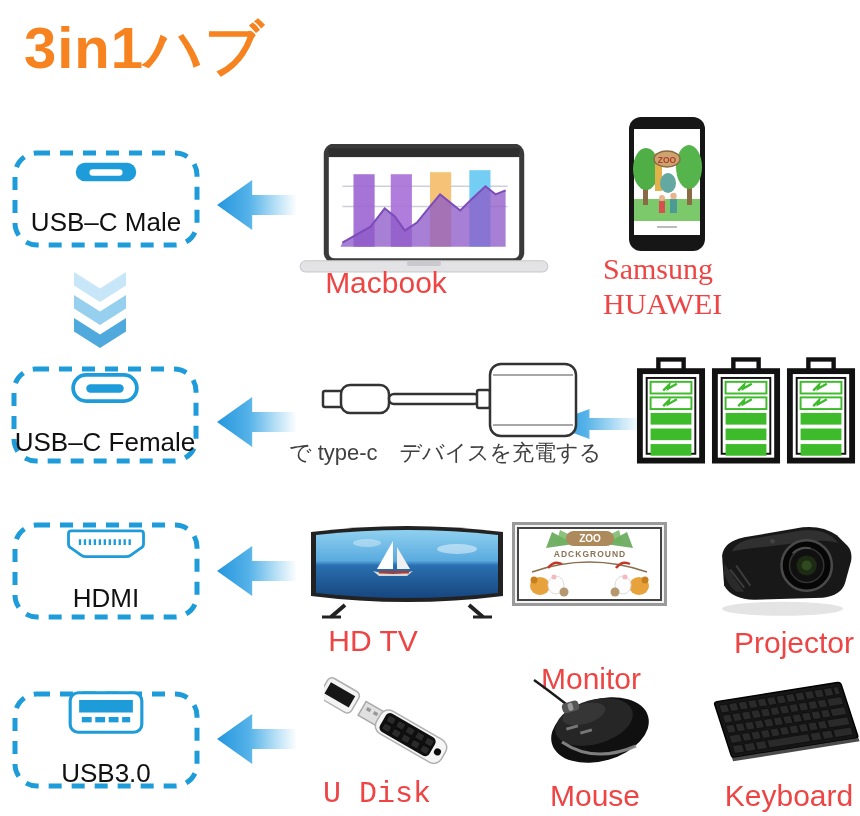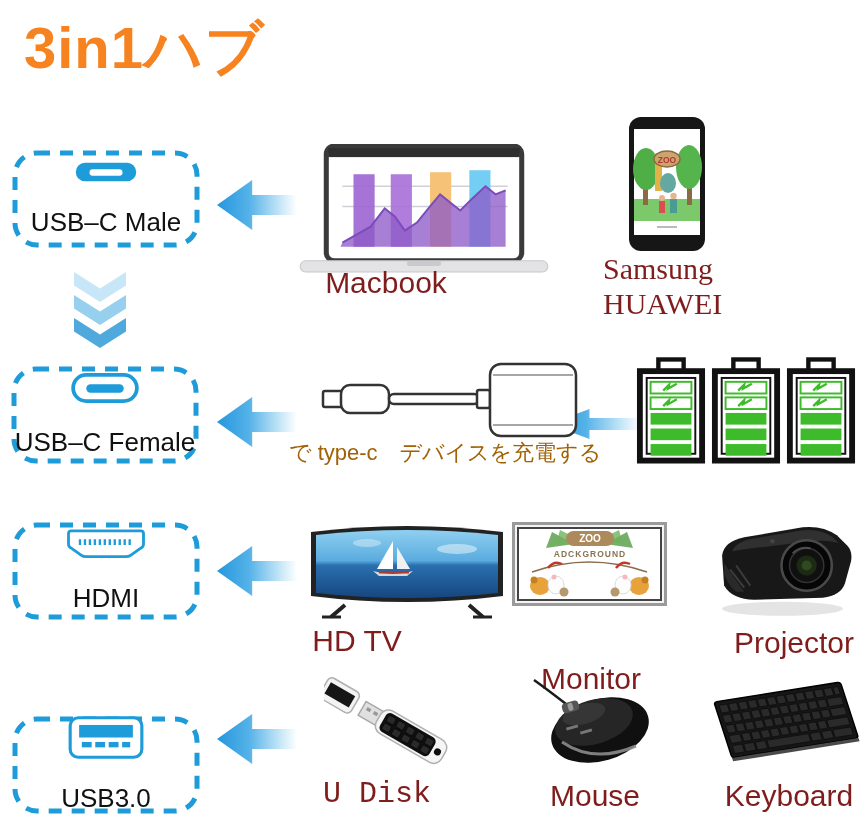--- a/index.html
+++ b/index.html
@@ -24,23 +24,23 @@
     clip-path:polygon(0% 50%,44% 0%,44% 30%,100% 30%,100% 70%,44% 70%,44% 100%);
   }
   .arrow.small { width:92px; height:30px; }
 
   .chev { position:absolute; width:52px; height:30px;
     clip-path:polygon(0% 0%,50% 55%,100% 0%,100% 45%,50% 100%,0% 45%); }
   .chev1 { background:#C7E7F8; }
   .chev2 { background:#97D0EF; }
   .chev3 { background:#4FA9DC; }
 
-  .dev-label { position:absolute; width:170px; font-size:30px; color:#7f1d1d; text-align:center; }
+  .dev-label { position:absolute; width:170px; font-size:30px; color:#ef4444; text-align:center; }
   .dev-label.left { text-align:left; white-space:pre-line; line-height:1.15; }
-  .caption { position:absolute; font-size:22px; color:#a16207; }
+  .caption { position:absolute; font-size:22px; color:#404040; }
 
   svg { position:absolute; display:block; }
 </style>
 </head>
 <body>
 
 <div class="stage">
 
   <div class="page-title">3in1ハブ</div>
 
@@ -70,21 +70,21 @@
     <svg class="border-svg" width="188" height="98" viewBox="0 0 188 98">
       <rect x="3" y="3" width="182" height="92" rx="22" fill="none" stroke="#1E9CD9" stroke-width="5" stroke-dasharray="13 10"></rect>
     </svg>
     <svg width="70" height="30" viewBox="0 0 72 32" style="position:relative;">
       <rect x="2" y="2" width="68" height="28" rx="14" fill="#fff" stroke="#1E9CD9" stroke-width="4"></rect>
       <rect x="16" y="12" width="40" height="9" rx="4.5" fill="#1E9CD9"></rect>
     </svg>
     <div class="port-label">USB–C Female</div>
   </div>
 
-  <div class="port-box" style="left:12px; top:716px;text-align:center;">
+  <div class="port-box" style="left:12px; top:691px;text-align:center;">
     <svg class="border-svg" width="188" height="98" viewBox="0 0 188 98">
       <rect x="3" y="3" width="182" height="92" rx="22" fill="none" stroke="#1E9CD9" stroke-width="5" stroke-dasharray="13 10"></rect>
     </svg>
     <svg width="80" height="46" viewBox="0 0 84 48" style="position:relative;">
       <rect x="2" y="2" width="80" height="44" rx="9" fill="#fff" stroke="#1E9CD9" stroke-width="3.5"></rect>
       <rect x="12" y="10" width="60" height="14" fill="#1E9CD9"></rect>
       <rect x="15" y="29" width="11" height="6" fill="#1E9CD9"></rect>
       <rect x="30" y="29" width="11" height="6" fill="#1E9CD9"></rect>
       <rect x="45" y="29" width="11" height="6" fill="#1E9CD9"></rect>
       <rect x="60" y="29" width="9" height="6" fill="#1E9CD9"></rect>
@@ -205,21 +205,21 @@
     <ellipse cx="60" cy="26" rx="14" ry="4" fill="#ffffff" opacity="0.35"></ellipse>
     <polygon points="86,24 86,52 70,52" fill="#ffffff"></polygon>
     <polygon points="90,30 90,52 103,52" fill="#f0f0f0"></polygon>
     <path d="M 66,54 Q 86,60 106,54 L 100,59 L 72,59 Z" fill="#d8d8d8"></path>
     <rect x="72" y="54" width="30" height="2.5" fill="#B03A2E"></rect>
     <line x1="38" y1="88" x2="24" y2="100" stroke="#222" stroke-width="4"></line>
     <line x1="162" y1="88" x2="176" y2="100" stroke="#222" stroke-width="4"></line>
     <line x1="15" y1="100" x2="34" y2="100" stroke="#222" stroke-width="3"></line>
     <line x1="166" y1="100" x2="185" y2="100" stroke="#222" stroke-width="3"></line>
   </svg>
-  <div class="dev-label" style="left:272px; top:624px;">HD TV</div>
+  <div class="dev-label" style="left:288px; top:624px;">HD TV</div>
 
   <svg style="left:512px; top:522px;" width="155" height="88" viewBox="0 0 155 88">
     <rect x="1.5" y="1.5" width="152" height="81" fill="#f4f4f4" stroke="#9a9a9a" stroke-width="3"></rect>
     <rect x="6" y="6" width="143" height="72" fill="#ffffff" stroke="#444" stroke-width="2"></rect>
     <polygon points="40,10 62,22 34,26" fill="#5DA24E" opacity="0.85"></polygon>
     <polygon points="48,8 68,18 44,22" fill="#6FB25E" opacity="0.8"></polygon>
     <polygon points="115,10 93,22 121,26" fill="#5DA24E" opacity="0.85"></polygon>
     <polygon points="107,8 87,18 111,22" fill="#6FB25E" opacity="0.8"></polygon>
     <rect x="54" y="9" width="48" height="15" rx="7.5" fill="#AD8A5C"></rect>
     <text x="78" y="20" font-size="10" font-weight="bold" fill="#ffffff" text-anchor="middle">ZOO</text>

